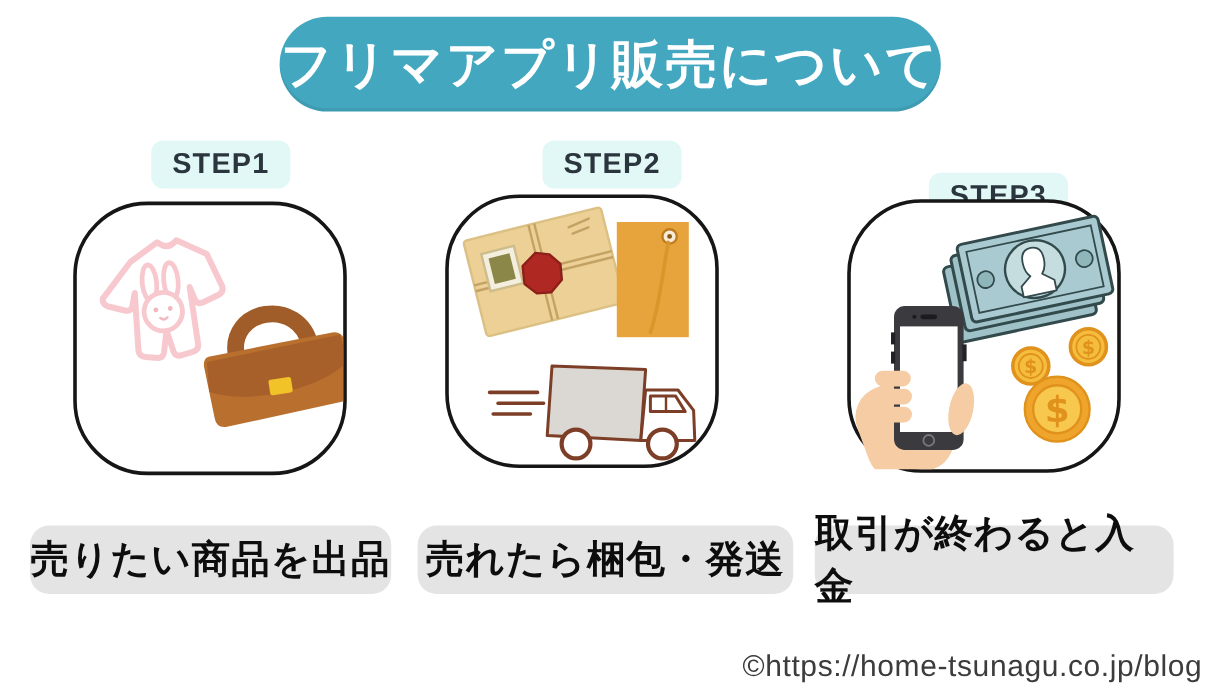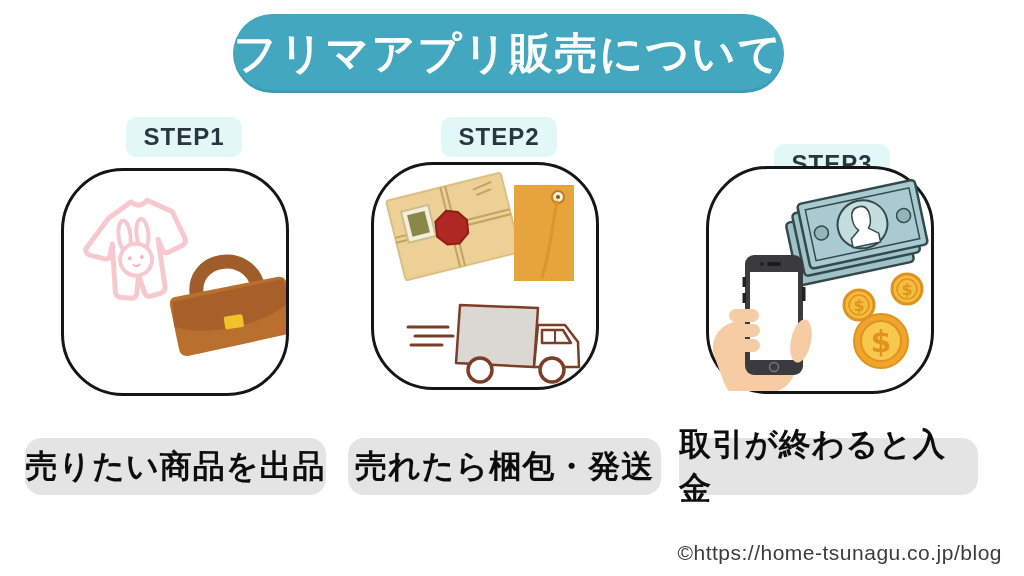--- a/index.html
+++ b/index.html
@@ -15,21 +15,21 @@
     box-shadow:inset 0 -3px 0 rgba(0,0,0,0.07);
   }
 
   .step-label {
     position:absolute; top:117px; width:116px; height:40px;
     background:#e2f8f6; border-radius:10px;
     display:flex; align-items:center; justify-content:center;
     color:#2b353d; font-size:24px; font-weight:bold; letter-spacing:1px;
   }
   .step-label.s1 { left:126px; }
-  .step-label.s2 { left:441px; }
+  .step-label.s2 { left:452px; }
   .step-label.s3 { left:774px;margin-top:27px; }
 
   .card {
     position:absolute; width:228px; height:228px;
     background:#ffffff; border:3px solid #161616; border-radius:62px;
   }
   .card.c1 { left:61px;  top:168px; }
   .card.c2 { left:371px; top:162px; }
   .card.c3 { left:706px; top:166px; }
   .card svg { width:100%; height:100%; display:block; }
@@ -39,21 +39,21 @@
     background:#e4e4e4; border-radius:16px;
     display:flex; align-items:center; justify-content:center;
     color:#0d0d0d; font-size:32px; font-weight:bold; letter-spacing:1px;
   }
   .caption.p1 { left:25px;  width:301px; }
   .caption.p2 { left:348px; width:313px; }
   .caption.p3 { left:679px; width:299px; }
 
   .footer-credit {
     position:absolute; right:22px; top:541px;
-    color:#3c3c3c; font-size:21px; letter-spacing:0.5px;text-align:right;
+    color:#3c3c3c; font-size:25px; letter-spacing:0.5px;text-align:right;
   }
   .coin-text { font-family:"DejaVu Sans",sans-serif; font-weight:bold; }
 </style>
 </head>
 <body>
 
 <div class="canvas">
 
   <div class="banner">
     <span>フリマアプリ販売について</span>

